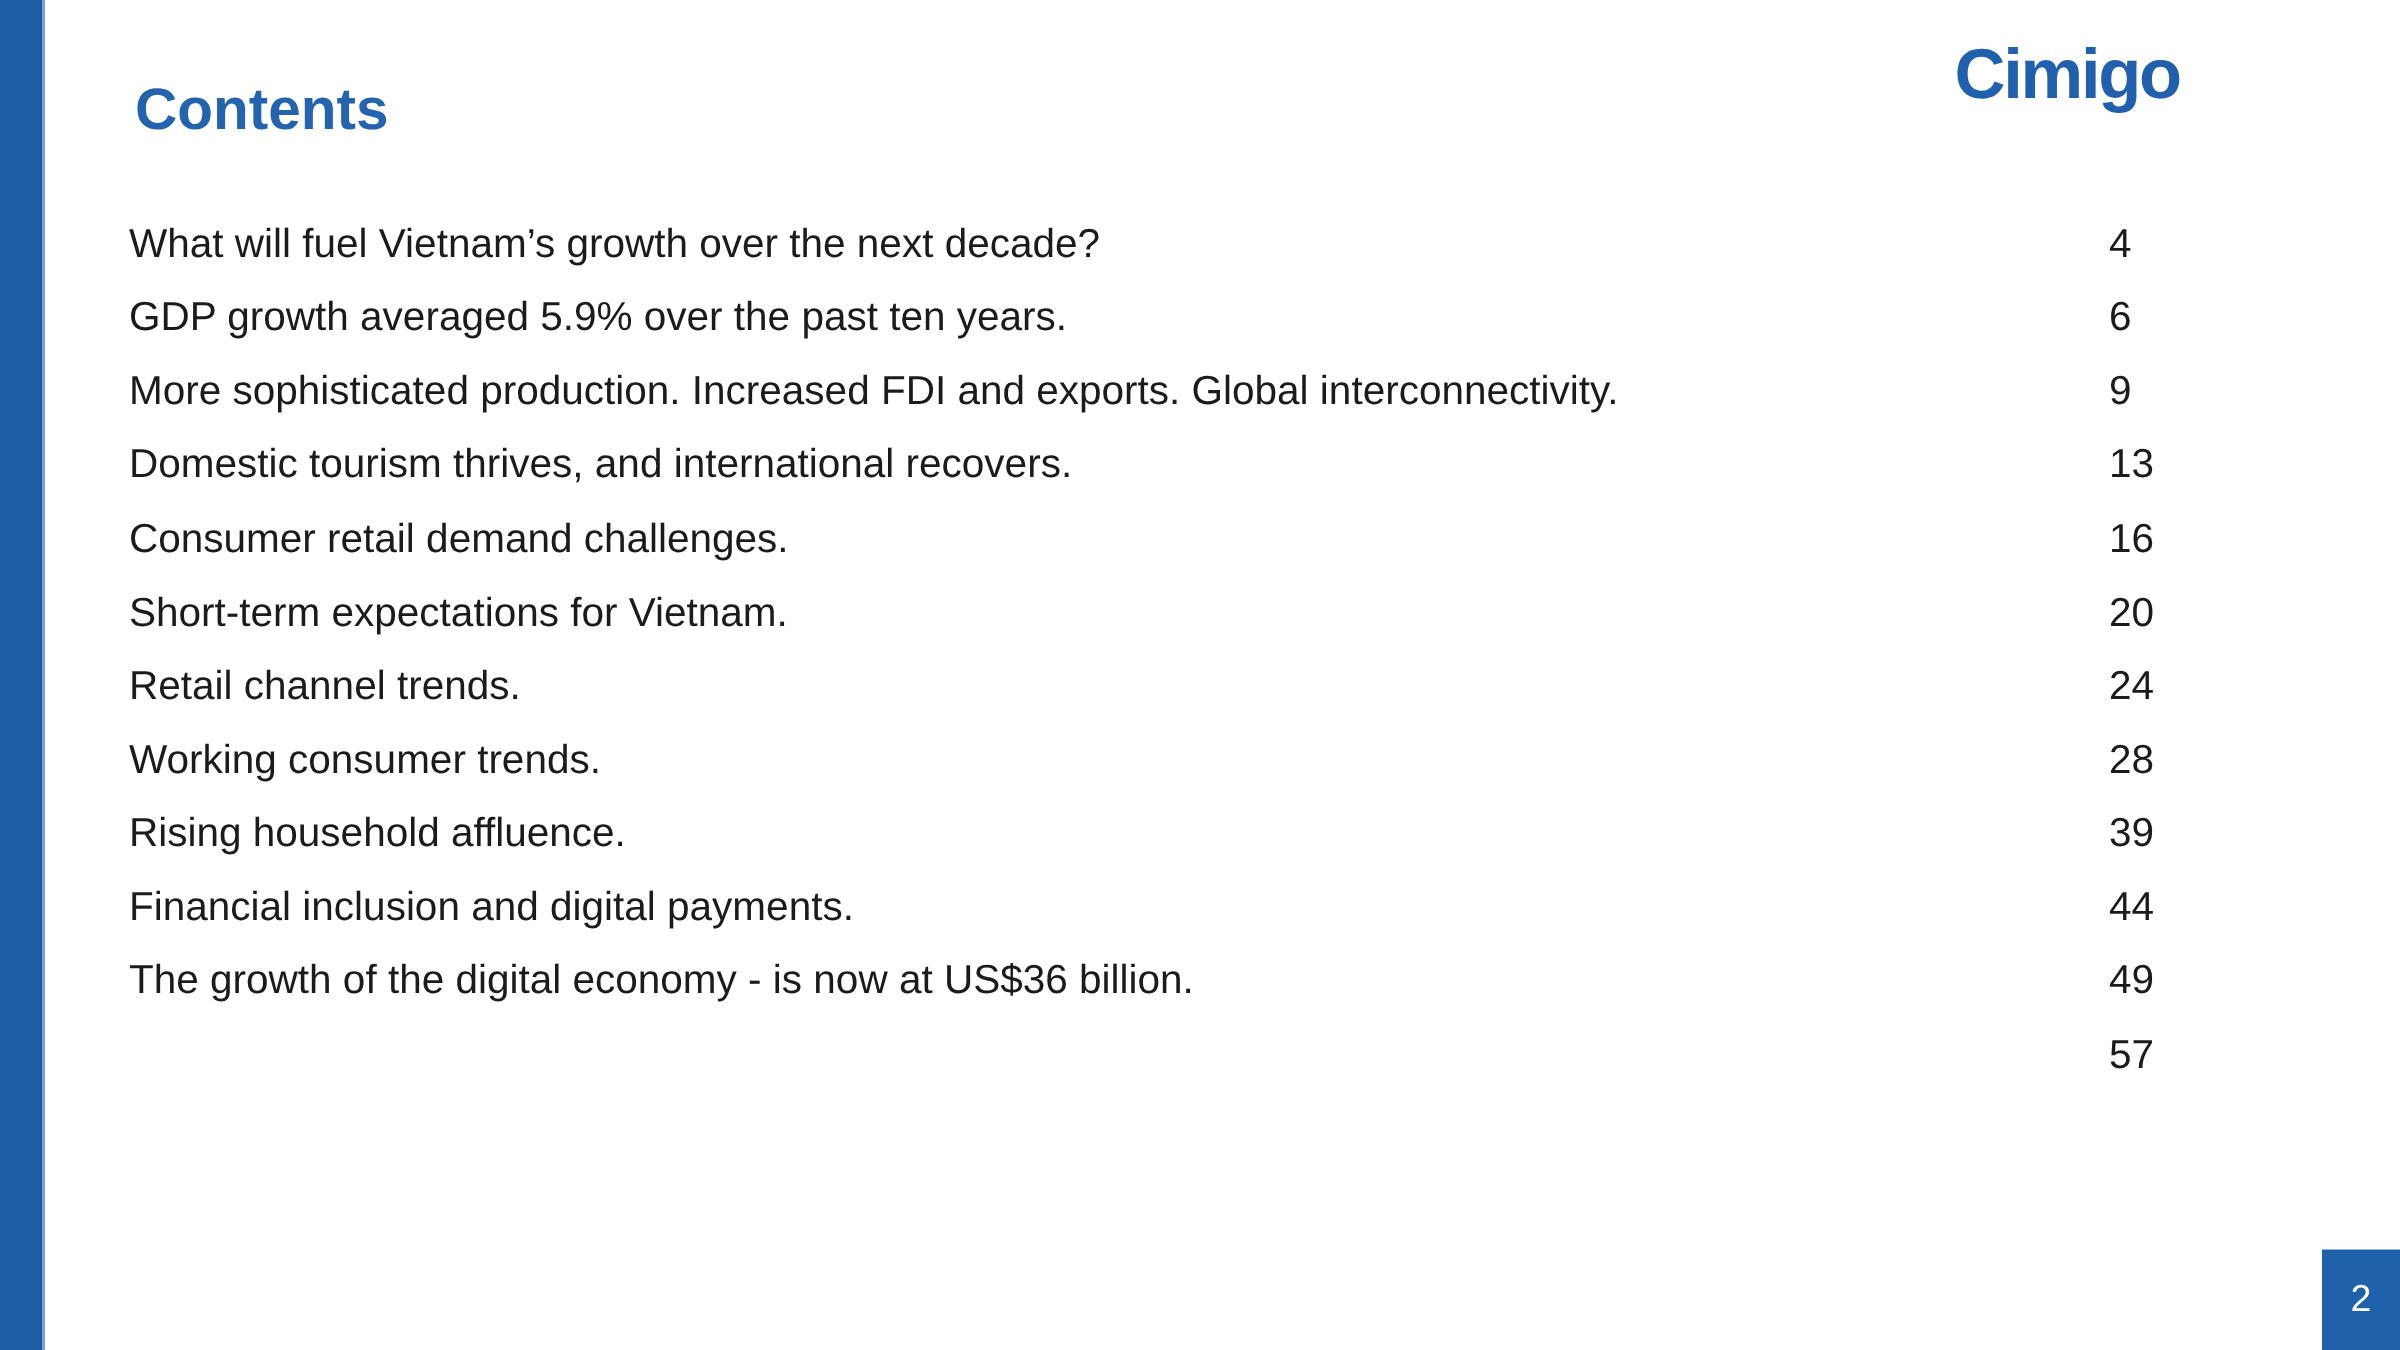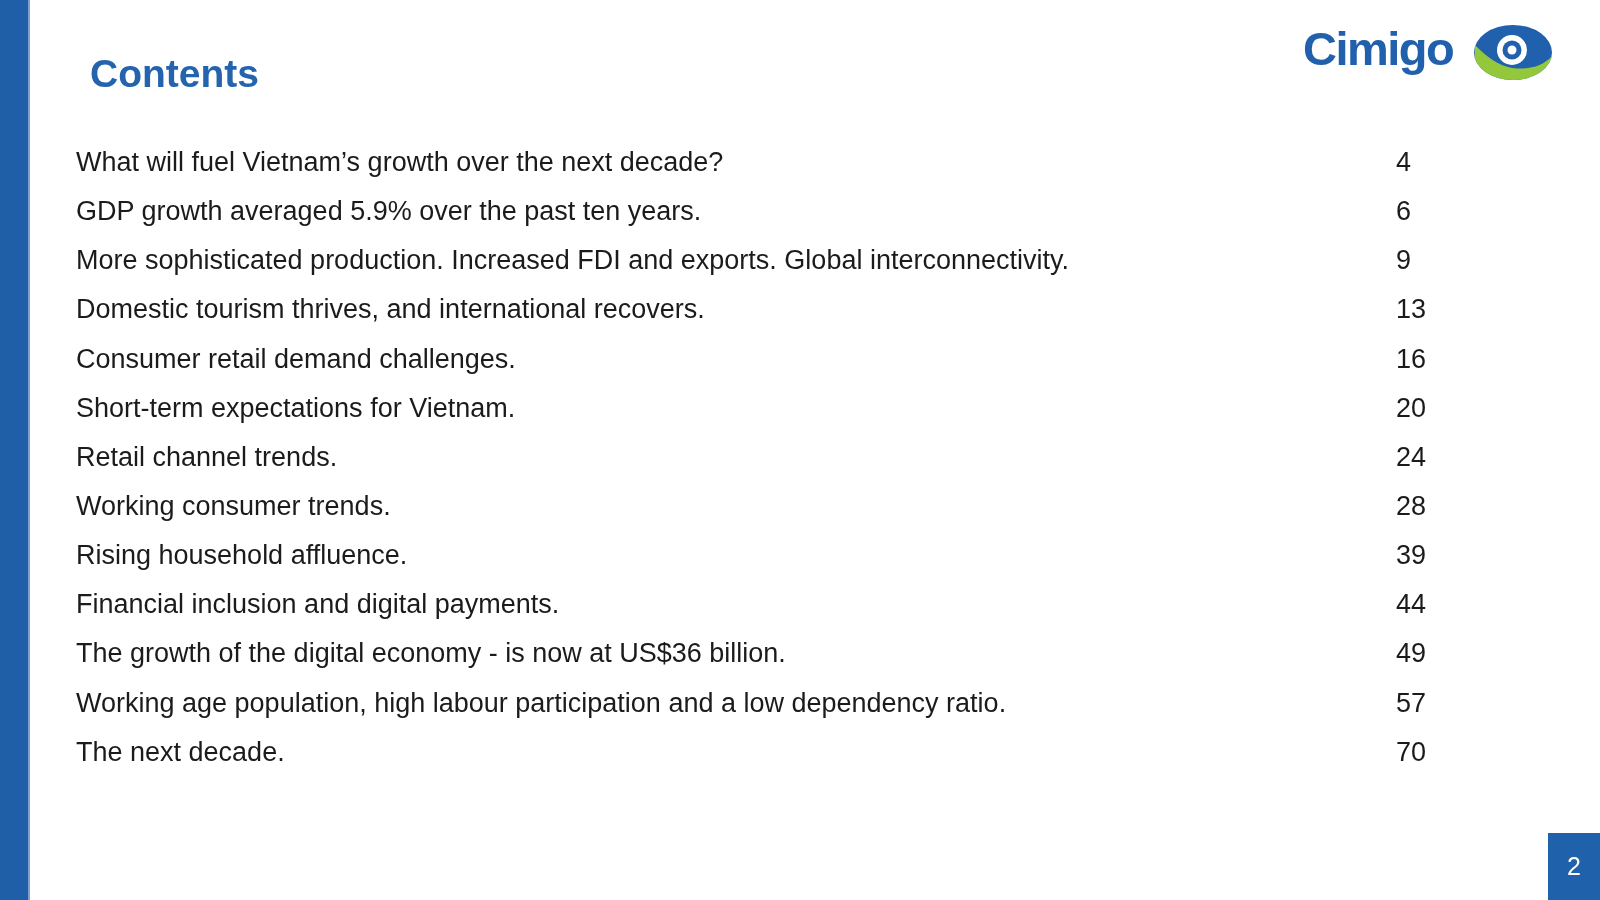--- a/index.html
+++ b/index.html
@@ -28,33 +28,33 @@
   }
 
   .page-title{
     position:absolute;left:90px;top:54px;
     font-size:39px;font-weight:bold;color:var(--title);
     letter-spacing:0px;line-height:1;
   }
 
   .logo{
     position:absolute;left:1303px;top:22px;height:60px;
-    display:flex;align-items:flex-start;gap:21px;
+    display:flex;align-items:flex-start;gap:21px;flex-direction:column;
   }
   .logo-text{
     font-size:47px;font-weight:bold;color:var(--logo-blue);
     letter-spacing:-1.5px;line-height:1;margin-top:3px;
   }
   .logo-eye{display:block;margin-top:3px;}
   .eye-blue{fill:var(--logo-blue);}
   .eye-green{fill:var(--logo-green);}
   .eye-white{fill:#ffffff;}
 
   .toc{
-    position:absolute;left:76px;top:138px;width:1420px;
+    position:absolute;left:86px;top:138px;width:1420px;
   }
   .toc-row{
     position:relative;height:49.15px;line-height:49.15px;
     font-size:27px;color:var(--text);
     white-space:nowrap;
   }
   .toc-label{display:inline-block;}
   .toc-page{
     position:absolute;left:1320px;top:0;
   }
@@ -143,27 +143,22 @@
       <span class="toc-label">Financial inclusion and digital payments.</span>
       <span class="toc-page">44</span>
     </div>
 
     <div class="toc-row">
       <span class="toc-label">The growth of the digital economy - is now at US$36 billion.</span>
       <span class="toc-page">49</span>
     </div>
 
     <div class="toc-row">
-      <span class="toc-label">Working age population, high labour participation and a low dependency ratio.</span>
       <span class="toc-page">57</span>
     </div>
 
-    <div class="toc-row">
-      <span class="toc-label">The next decade.</span>
-      <span class="toc-page">70</span>
-    </div>
   </div>
 
   <div class="page-badge">
     <span>2</span>
   </div>
 
 </div>
 
 </body></html>

